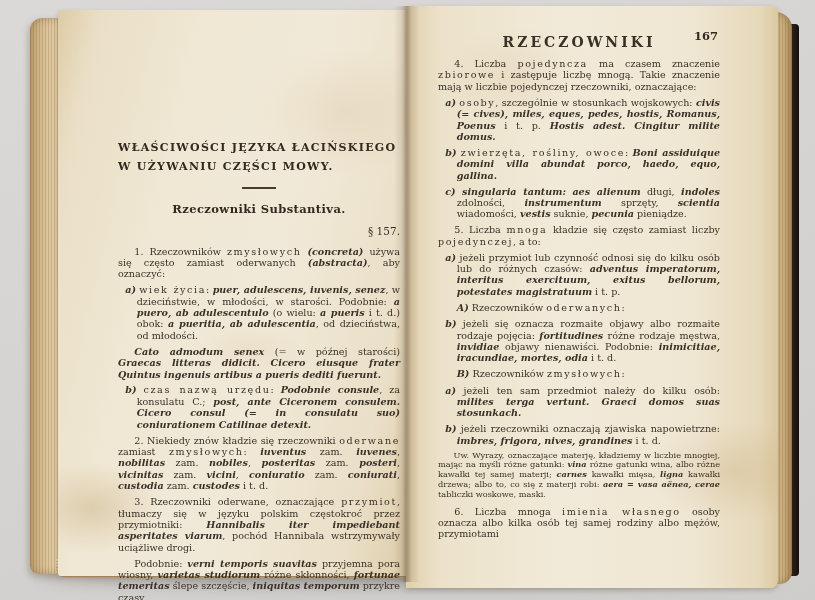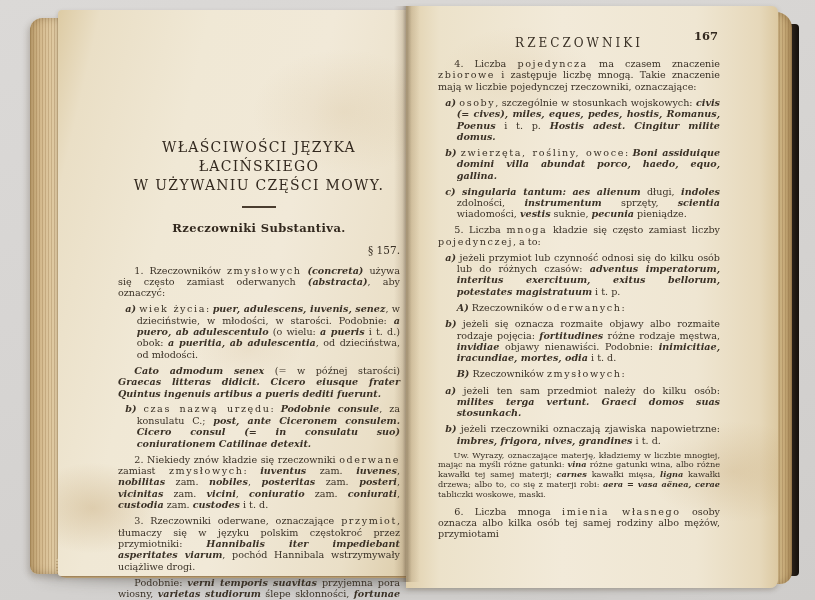--- a/index.html
+++ b/index.html
@@ -65,29 +65,29 @@
   }
   .gutter{
     position:absolute;left:394px;top:6px;width:26px;height:576px;
     background:linear-gradient(to right,rgba(101,73,40,0) 0%,rgba(101,73,40,0.16) 32%,rgba(66,47,26,0.38) 50%,rgba(101,73,40,0.14) 68%,rgba(101,73,40,0) 100%);
     pointer-events:none;
   }
   .left-content{position:absolute;left:60px;top:128px;width:282px;color:var(--ink,#3a3126);}
   .right-content{position:absolute;left:32px;top:26px;width:282px;color:var(--ink,#3a3126);}
 
   .title-line{
-    text-align:center;font-weight:400;font-size:14px;line-height:19px;
+    text-align:left;font-weight:700;font-size:11px;line-height:19px;
     letter-spacing:1.3px;color:#33291f;
   }
   .rule{width:34px;height:1.5px;background:#4a3d2f;margin:11px auto 13px;}
   .subheading{text-align:center;font-weight:700;font-size:11.5px;letter-spacing:0.4px;color:#33291f;margin:0 0 9px;}
   .section-mark{text-align:right;font-size:10.5px;margin:0 0 9px;}
 
   .pagehead{position:relative;text-align:center;height:14px;margin-bottom:12px;}
-  .running{font-size:12px;font-weight:400;letter-spacing:3px;color:#3a3126;}
+  .running{font-size:14px;font-weight:700;letter-spacing:3px;color:#3a3126;}
   .pageno{position:absolute;right:2px;top:-3px;font-size:11.5px;font-weight:600;color:#33291f;}
 
   .textcol{font-size:9.6px;line-height:11.4px;}
   .para{margin:0 0 4.5px;text-align:justify;}
   .para.indent{text-indent:1.7em;}
   .para.hang{margin-left:1.95em;text-indent:-1.2em;}
   .para.sub{margin:3px 0 5px 1.95em;text-align:left;}
   .para.note{font-size:8.2px;line-height:9.8px;text-indent:1.9em;margin:4px 0 6px;}
   .lat{font-style:italic;font-weight:600;}
   .sp{letter-spacing:1.6px;}
@@ -110,21 +110,21 @@
         <div class="rule"></div>
         <div class="subheading">Rzeczowniki Substantiva.</div>
         <div class="section-mark">§ 157.</div>
         <div class="textcol">
             <p class="para indent"><span>1. Rzeczowników </span><span class="sp">zmysłowych</span><span> </span><span class="lat">(concreta)</span><span> używa się często zamiast oderwanych </span><span class="lat">(abstracta)</span><span>, aby oznaczyć:</span></p>
             <p class="para hang"><span class="lat">a)</span><span> </span><span class="sp">wiek życia</span><span>: </span><span class="lat">puer, adulescens, iuvenis, senez</span><span>, w dzieciństwie, w młodości, w starości. Podobnie: </span><span class="lat">a puero, ab adulescentulo</span><span> (o wielu: </span><span class="lat">a pueris</span><span> i t. d.) obok: </span><span class="lat">a pueritia, ab adulescentia</span><span>, od dzieciństwa, od młodości.</span></p>
             <p class="para indent"><span class="lat">Cato admodum senex</span><span> (= w późnej starości) </span><span class="lat">Graecas litteras didicit. Cicero eiusque frater Quintus ingenuis artibus a pueris dediti fuerunt.</span></p>
             <p class="para hang"><span class="lat">b)</span><span> </span><span class="sp">czas nazwą urzędu</span><span>: </span><span class="lat">Podobnie consule</span><span>, za konsulatu C.; </span><span class="lat">post, ante Ciceronem consulem. Cicero consul (= in consulatu suo) coniurationem Catilinae detexit.</span></p>
             <p class="para indent"><span>2. Niekiedy znów kładzie się rzeczowniki </span><span class="sp">oderwane</span><span> zamiast </span><span class="sp">zmysłowych</span><span>: </span><span class="lat">iuventus</span><span> zam. </span><span class="lat">iuvenes</span><span>, </span><span class="lat">nobilitas</span><span> zam. </span><span class="lat">nobiles</span><span>, </span><span class="lat">posteritas</span><span> zam. </span><span class="lat">posteri</span><span>, </span><span class="lat">vicinitas</span><span> zam. </span><span class="lat">vicini</span><span>, </span><span class="lat">coniuratio</span><span> zam. </span><span class="lat">coniurati</span><span>, </span><span class="lat">custodia</span><span> zam. </span><span class="lat">custodes</span><span> i t. d.</span></p>
             <p class="para indent"><span>3. Rzeczowniki oderwane, oznaczające </span><span class="sp">przymiot</span><span>, tłumaczy się w języku polskim częstokroć przez przymiotniki: </span><span class="lat">Hannibalis iter impediebant asperitates viarum</span><span>, pochód Hannibala wstrzymywały uciążliwe drogi.</span></p>
-            <p class="para indent"><span>Podobnie: </span><span class="lat">verni temporis suavitas</span><span> przyjemna pora wiosny, </span><span class="lat">varietas studiorum</span><span> ślepe skłonności, </span><span class="lat">fortunae temeritas</span><span> ślepe szczęście, </span><span class="lat">iniquitas temporum</span><span> przykre czasy, </span></p>
+            <p class="para indent"><span>Podobnie: </span><span class="lat">verni temporis suavitas</span><span> przyjemna pora wiosny, </span><span class="lat">varietas studiorum</span><span> różne skłonności, </span><span class="lat">fortunae temeritas</span><span> ślepe szczęście, </span><span class="lat">iniquitas temporum</span><span> przykre czasy, </span></p>
           </div>
       </div>
     </div>
 
     <div class="page page-right">
       <div class="right-content">
         <div class="pagehead">
           <span class="running">RZECZOWNIKI</span>
           <span class="pageno">167</span>
         </div>

